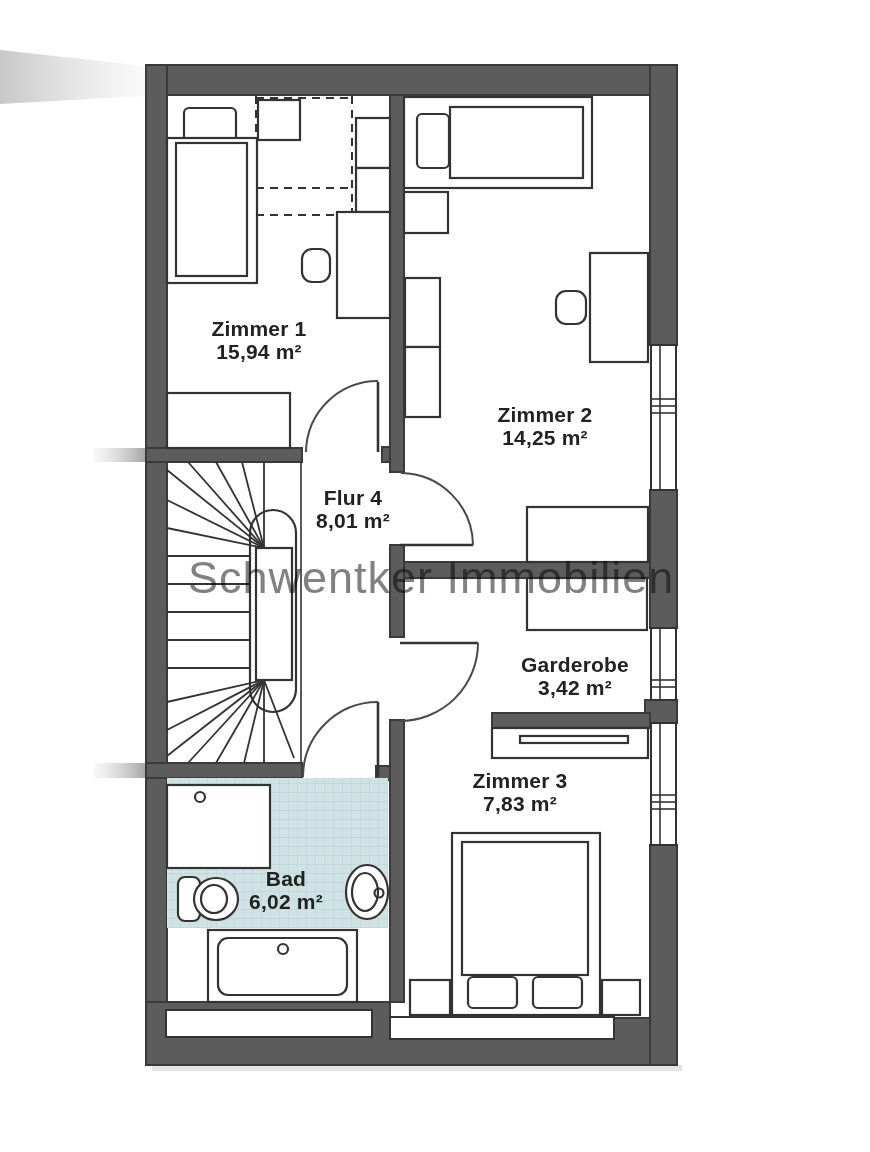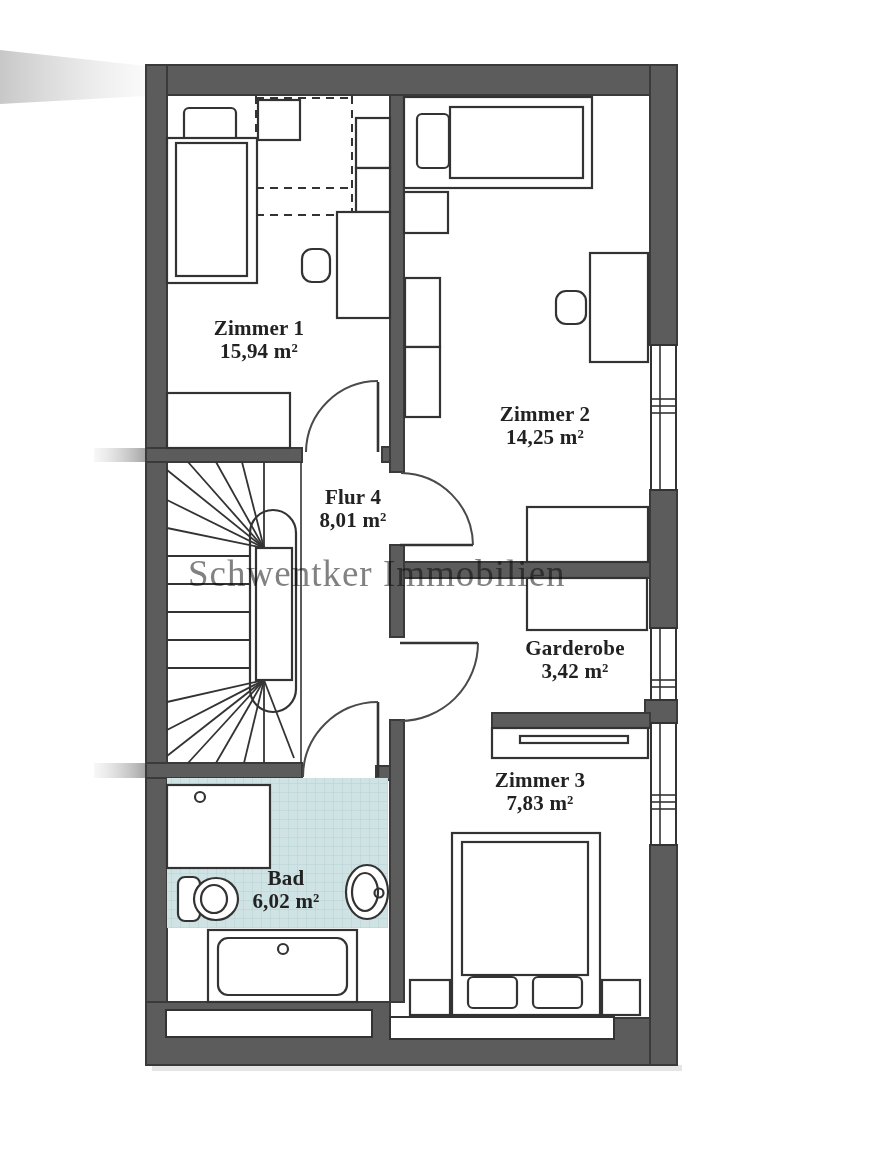--- a/index.html
+++ b/index.html
@@ -1,31 +1,31 @@
 <!DOCTYPE html>
 <html style="--wall: #5c5c5c; --line: #333333; --tile: #cfe2e4; --tile_grid: #b7d2d4; --watermark: #6b6b6b; --label: #222222;"><head>
 <meta charset="utf-8">
 <style>
   html,body{margin:0;padding:0;background:#ffffff;}
   #screen{position:relative;width:870px;height:1152px;background:#fff;
-          font-family:Liberation Serif, serif;overflow:hidden;}
+          font-family:Liberation Sans, sans-serif;overflow:hidden;}
   #plan-svg{position:absolute;left:0;top:0;}
   .wall{fill:var(--wall,#5c5c5c);stroke:#3a3a3a;stroke-width:2;}
   .furn{fill:#ffffff;stroke:#333333;stroke-width:2.2;}
   .out{fill:none;stroke:#333333;stroke-width:2.2;}
   .thin{stroke:#333333;stroke-width:1.6;}
   .tread{stroke:#333333;stroke-width:1.8;}
   .arc{fill:none;stroke:#4a4a4a;stroke-width:2;}
   .leaf{stroke:#333333;stroke-width:2.6;}
   .dash{stroke:#333333;stroke-width:2;stroke-dasharray:8 6;fill:none;}
   .win{fill:#ffffff;stroke:#333333;stroke-width:2;}
   .room-label{position:absolute;transform:translate(-50%,-50%);text-align:center;
               font-weight:bold;font-size:21px;line-height:23px;color:var(--label,#222);
               letter-spacing:.2px;white-space:nowrap;}
-  .watermark{position:absolute;left:188px;top:552px;font-size:37px;font-weight:400;
+  .watermark{position:absolute;left:188px;top:552px;font-size:45px;font-weight:400;
              color:var(--watermark,#6b6b6b);opacity:.85;mix-blend-mode:multiply;
              letter-spacing:1px;white-space:nowrap;text-align:right;}
 </style>
 </head>
 <body>
 
 <div id="screen">
 
   <svg id="plan-svg" width="870" height="1152" viewBox="0 0 870 1152">
     <defs>
@@ -210,25 +210,25 @@
     <div>15,94 m²</div>
   </div>
   <div class="room-label" style="left:545px;top:426px">
     <div>Zimmer 2</div>
     <div>14,25 m²</div>
   </div>
   <div class="room-label" style="left:353px;top:509px">
     <div>Flur 4</div>
     <div>8,01 m²</div>
   </div>
-  <div class="room-label" style="left:575px;top:660px">
+  <div class="room-label" style="left:575px;top:676px">
     <div>Garderobe</div>
     <div>3,42 m²</div>
   </div>
-  <div class="room-label" style="left:540px;top:792px">
+  <div class="room-label" style="left:520px;top:792px">
     <div>Zimmer 3</div>
     <div>7,83 m²</div>
   </div>
   <div class="room-label" style="left:286px;top:890px">
     <div>Bad</div>
     <div>6,02 m²</div>
   </div>
 
   <div class="watermark">Schwentker Immobilien</div>
 

